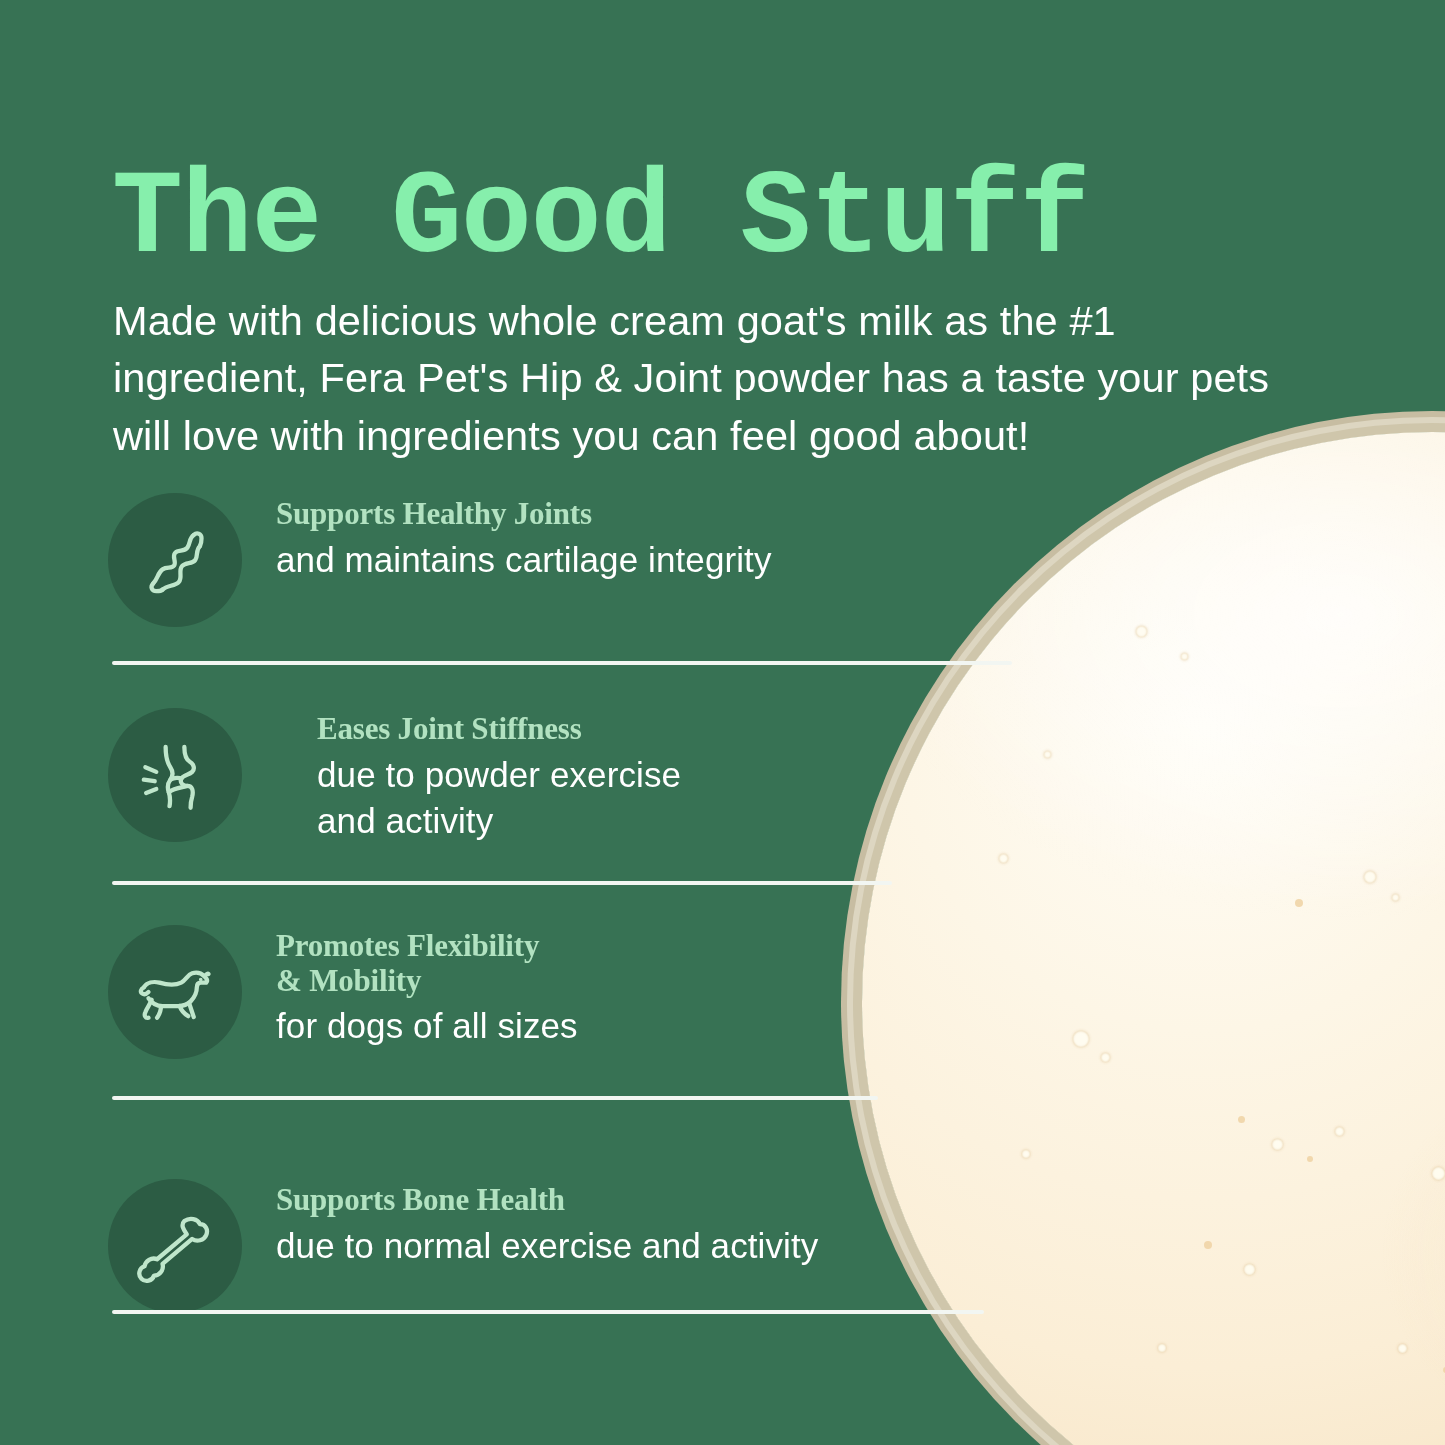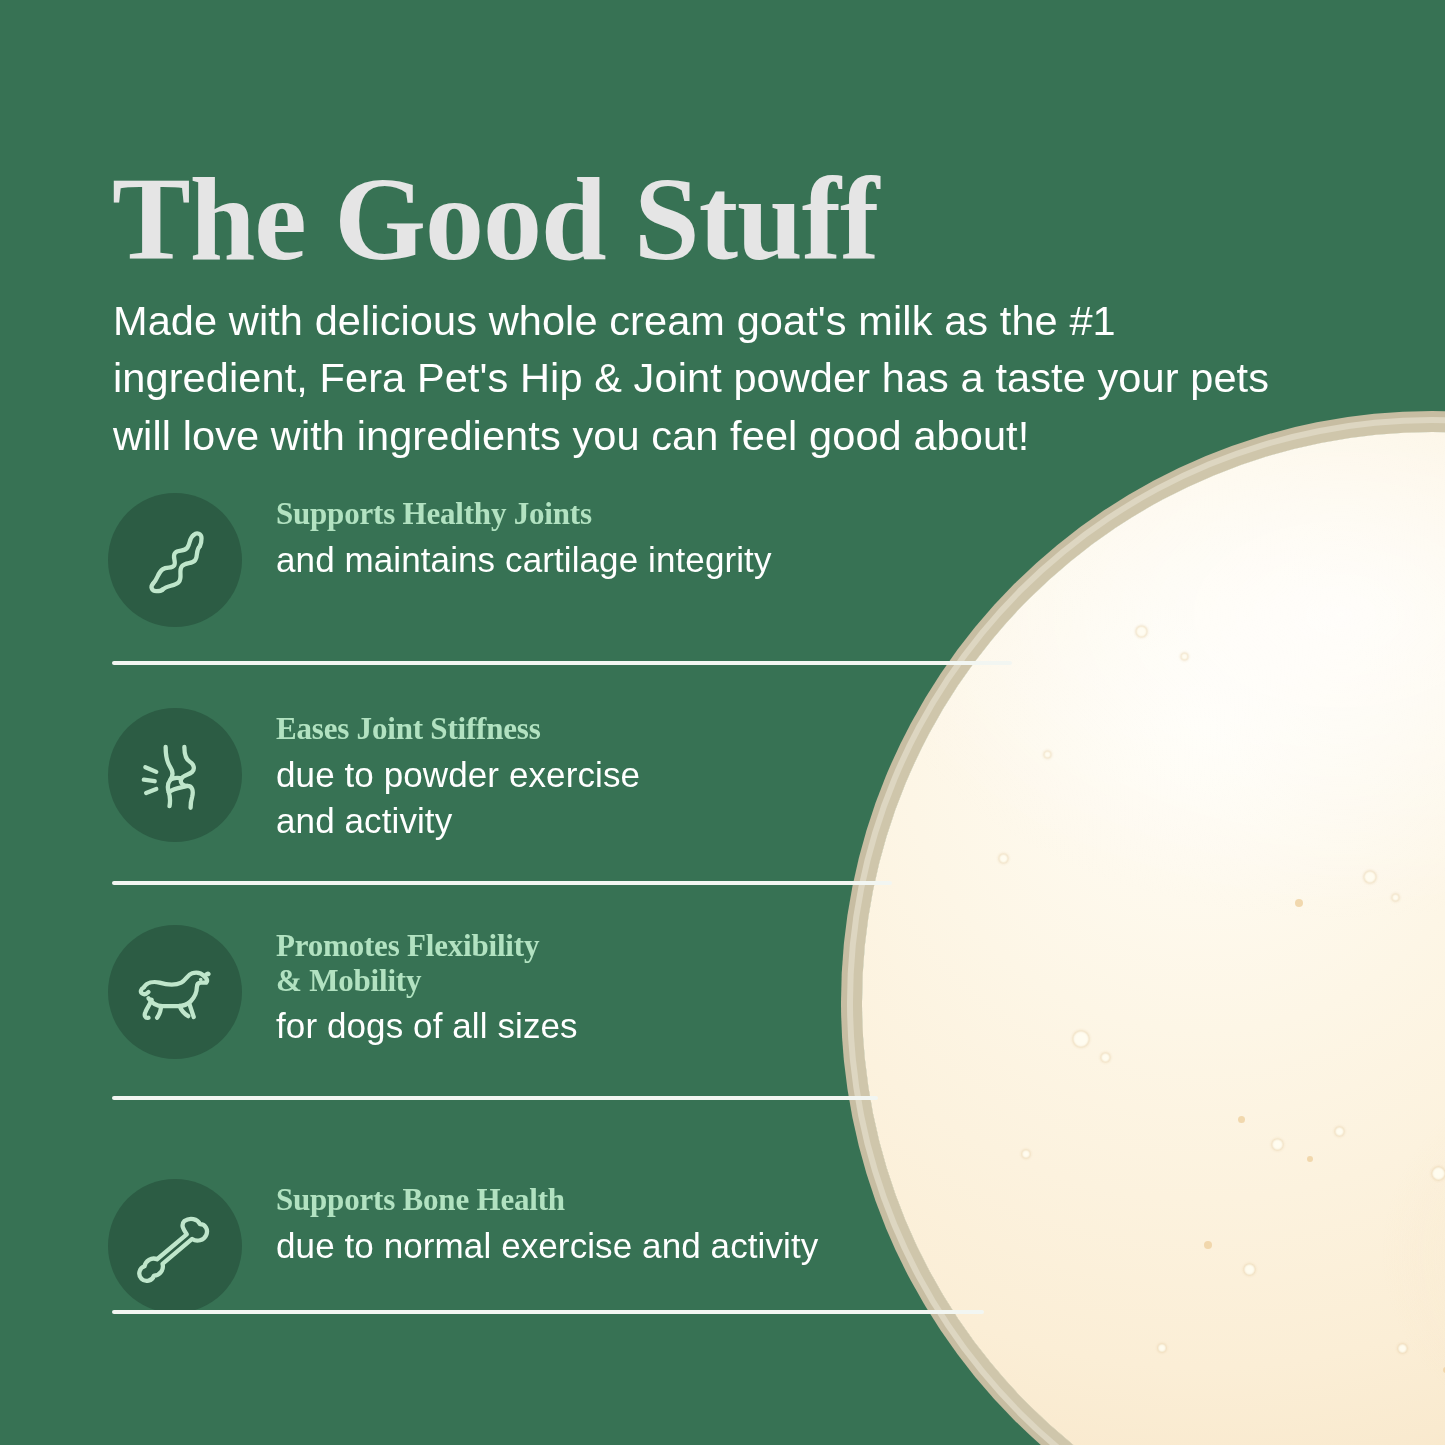--- a/index.html
+++ b/index.html
@@ -49,24 +49,24 @@
     box-shadow: 0 0 3px rgba(226,200,155,.9), inset 0 0 2px rgba(224,196,148,.8);
   }
   .bub.d { background: rgba(238,210,163,.85); box-shadow: none; }
 
   
   #headline {
     position: absolute;
     left: 112px;
     top: 78px;
     width: 1010px;
-    font-family: Liberation Serif, serif;
+    font-family: Liberation Mono, monospace;
     font-size: 118px;
     line-height: 1.06;
-    color: #e5e5e5;
+    color: #86efac;
     letter-spacing: -1px;
     white-space: nowrap;
   }
   #intro {
     position: absolute;
     left: 113px;
     top: 252px;
     width: 1180px;
     font-size: 41.5px;
     line-height: 1.38;
@@ -184,21 +184,21 @@
       </svg>
     </div>
     <div class="benefit-text">
       <div class="benefit-title">Supports Healthy Joints</div>
       <div class="benefit-sub">and maintains cartilage integrity</div>
     </div>
   </div>
 
   <div class="divider" style="top:661px; width:900px;"></div>
 
-  <div class="benefit-row" style="top:708px;">
+  <div class="benefit-row" style="top:708px;gap:41px;">
     <div class="benefit-icon">
       <svg viewBox="0 0 100 100" aria-hidden="true">
         <path d="M38 14 C38 26 40 34 44 40 C48 46 47 52 44 56 C41 60 40 66 42 72 C44 78 44 84 43 90"></path>
         <path d="M62 14 C62 24 64 30 69 33 C74 36 76 42 72 46 C68 50 60 50 58 55 C56 60 60 64 66 64 C72 64 74 70 72 78 C70 84 70 88 70 92"></path>
         <path d="M44 56 C50 52 58 54 58 55"></path>
         <path d="M42 72 C50 66 60 66 66 64"></path>
         <path d="M26 46 L12 40"></path>
         <path d="M24 58 L10 56"></path>
         <path d="M26 68 L13 73"></path>
       </svg>

